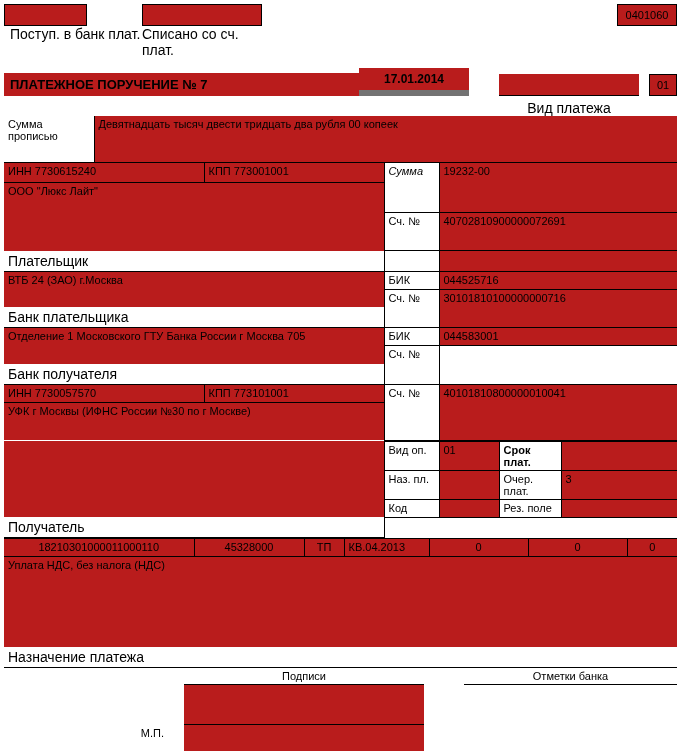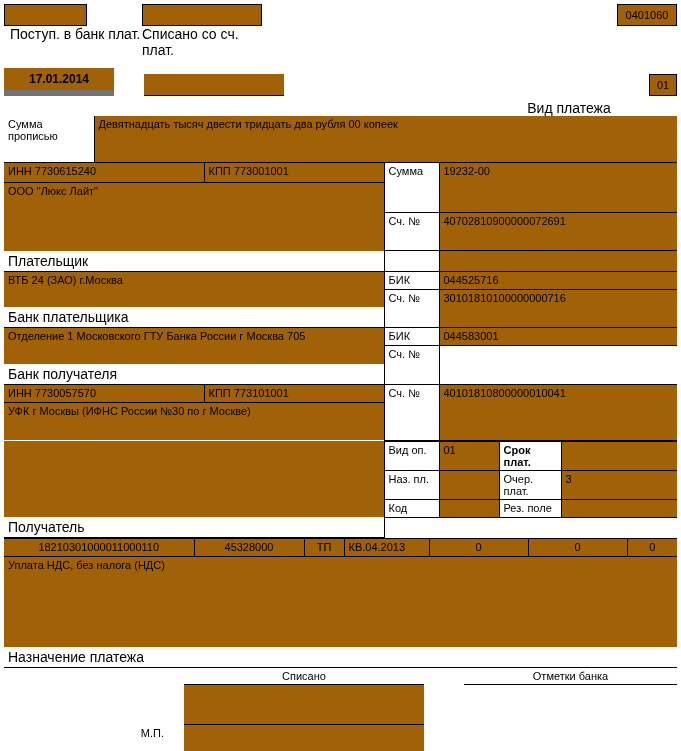--- a/index.html
+++ b/index.html
@@ -4,21 +4,21 @@
 <style>
   * { box-sizing: border-box; }
   body {
     margin: 0;
     padding: 4px;
     font-family: Arial, sans-serif;
     font-size: 11px;
     background: #fff;
     width: 681px;
   }
-  .yellow { background: #a16207; }
+  .yellow { background: #b91c1c; }
   .row { display: flex; }
   .label-sm { font-size: 14px; }
   .bold { font-weight: bold; }
   .center { justify-content: center; text-align: center; }
   table { border-collapse: collapse; width: 100%; }
   td { border: 1px solid #000; padding: 2px 4px; vertical-align: top; font-size: 11px; }
   td.nb { border: none; }
   td.bt0 { border-top: none; }
   td.bb0 { border-bottom: none; }
   td.bl0 { border-left: none; }
@@ -35,20 +35,21 @@
   <div style="width:60px; border:1px solid #000; font-size:11px; display:flex; align-items:center; justify-content:center;" class="yellow">0401060</div>
 </div>
 <div class="row label-sm">
   <div style="width:138px; padding-left:6px;">Поступ. в банк плат.</div>
   <div style="width:120px;">Списано со сч. плат.</div>
 </div>
 
 <div style="height:10px;"></div>
 
 <div class="row" style="align-items:flex-end;">
+  <div class="yellow bold" style="padding:4px 6px; font-size:13px; width:355px;">ПЛАТЕЖНОЕ ПОРУЧЕНИЕ № 7</div>
   <div class="yellow bold center" style="width:110px; border-bottom:6px solid #737373; font-size:12px; padding:4px 0;">17.01.2014</div>
   <div style="width:30px;"></div>
   <div class="yellow" style="width:140px; height:22px; border-bottom:1px solid #000;"></div>
   <div style="flex:1;"></div>
   <div class="yellow center" style="width:28px; height:22px; border:1px solid #000; font-size:11px; display:flex; align-items:center; justify-content:center;">01</div>
 </div>
 <div class="row label-sm">
   <div style="width:495px;"></div>
   <div style="width:140px; text-align:center; margin-top: 4px;">Вид платежа</div>
 </div>
@@ -60,21 +61,21 @@
     <td class="yellow bt0 br0 bb0" style="vertical-align:top;">Девятнадцать тысяч двести тридцать два рубля 00 копеек</td>
   </tr>
 </tbody>
   </table>
 
 <table>
   <tbody>
       <tr style="height:20px;">
     <td class="yellow bl0" style="width:200px;"><span>ИНН</span> <span>7730615240</span></td>
     <td class="yellow" style="width:180px;"><span>КПП</span> <span>773001001</span></td>
-    <td style="width:55px;" class="bb0">Сумма</td>
+    <td style="width:55px;font-style:italic;" class="bb0">Сумма</td>
     <td class="yellow br0 bb0">19232-00</td>
   </tr>
   <tr style="height:30px;">
     <td colspan="2" rowspan="2" class="yellow bl0 bb0" style="vertical-align:top;">ООО "Люкс Лайт"</td>
     <td class="bt0"></td>
     <td class="yellow br0 bt0"></td>
   </tr>
   <tr style="height:38px;">
     <td style="vertical-align:top;">Сч. №</td>
     <td class="yellow br0" style="vertical-align:top;">40702810900000072691</td>
@@ -176,21 +177,21 @@
   <tr>
     <td class="bl0 br0 bt0 label-sm">Назначение платежа</td>
   </tr>
 </tbody>
   </table>
 
 <table>
   <tbody>
       <tr>
     <td class="nb" style="width:180px;"></td>
-    <td class="bl0 br0 bt0" style="text-align:center; width:240px;">Списано</td>
+    <td class="bl0 br0 bt0" style="text-align:center; width:240px;">Подписи</td>
     <td class="nb" style="width:40px;"></td>
     <td class="bl0 br0 bt0" style="text-align:center;">Отметки банка</td>
   </tr>
   <tr style="height:40px;">
     <td class="nb"></td>
     <td class="yellow bl0 br0 bt0"></td>
     <td class="nb"></td>
     <td class="nb"></td>
   </tr>
   <tr style="height:40px;">

